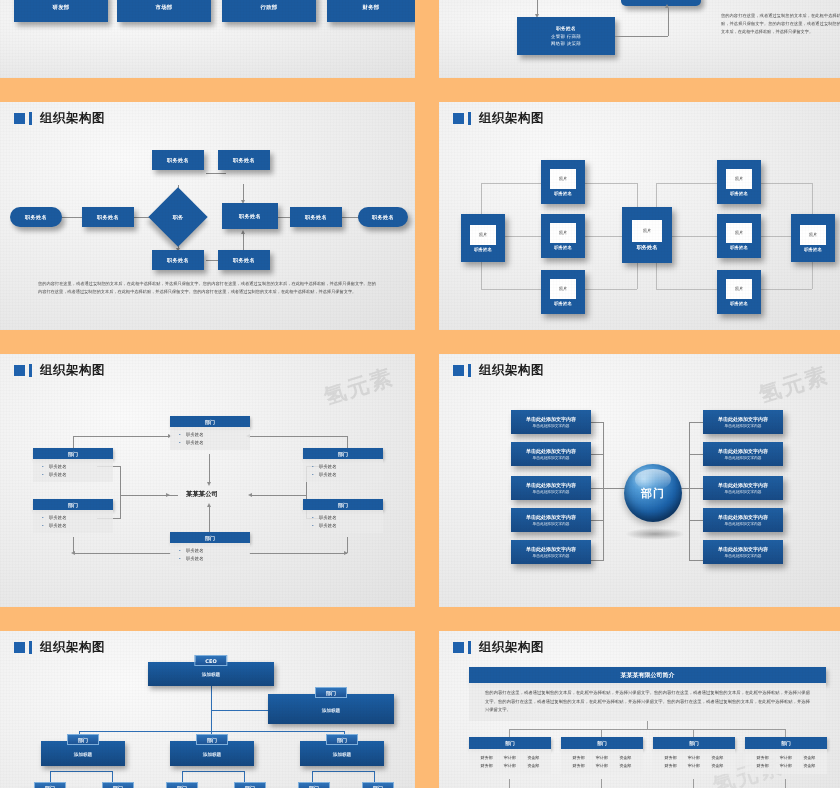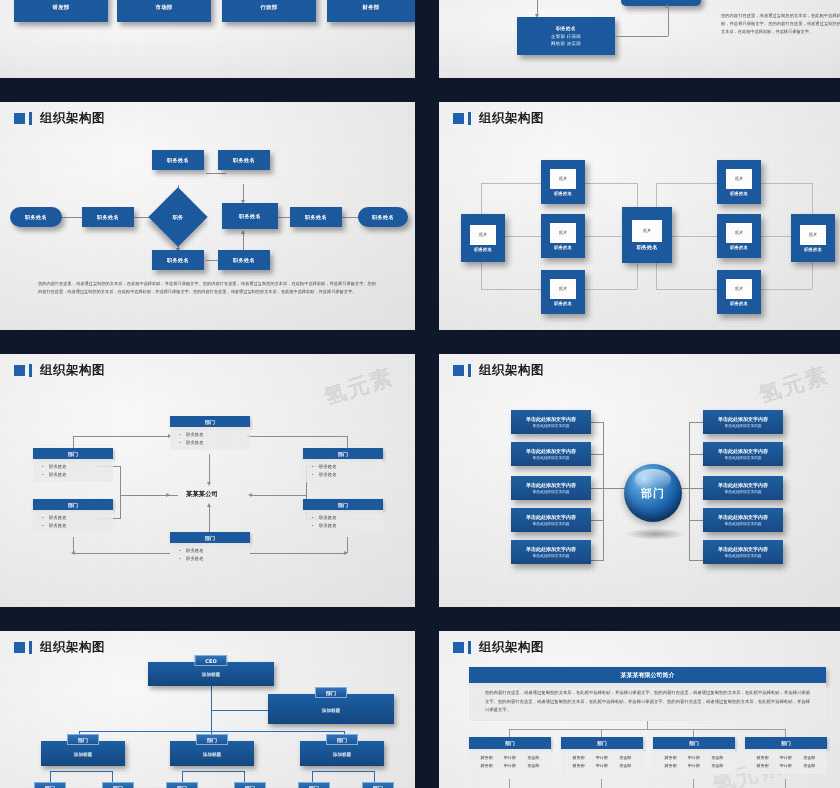--- a/index.html
+++ b/index.html
@@ -9,21 +9,21 @@
     font-family: "DejaVu Sans", "Liberation Sans", sans-serif;
     overflow: hidden;
   }
   .grid {
     width: 840px; height: 788px;
     display: grid;
     grid-template-columns: 415px 415px;
     grid-template-rows: 78px 228px 253px 216px;
     column-gap: 10px;
     row-gap: 7px;
-    background: #0f172a;
+    background: #fdba74;
     gap: 24px;
   }
   .slide {
     position: relative;
     overflow: hidden;
     background:
       radial-gradient(ellipse at 30% 25%, #fafafa 0%, #ededed 55%, #e2e2e2 100%);
   }
   .slide::after{
     content:""; position:absolute; inset:0; pointer-events:none;

